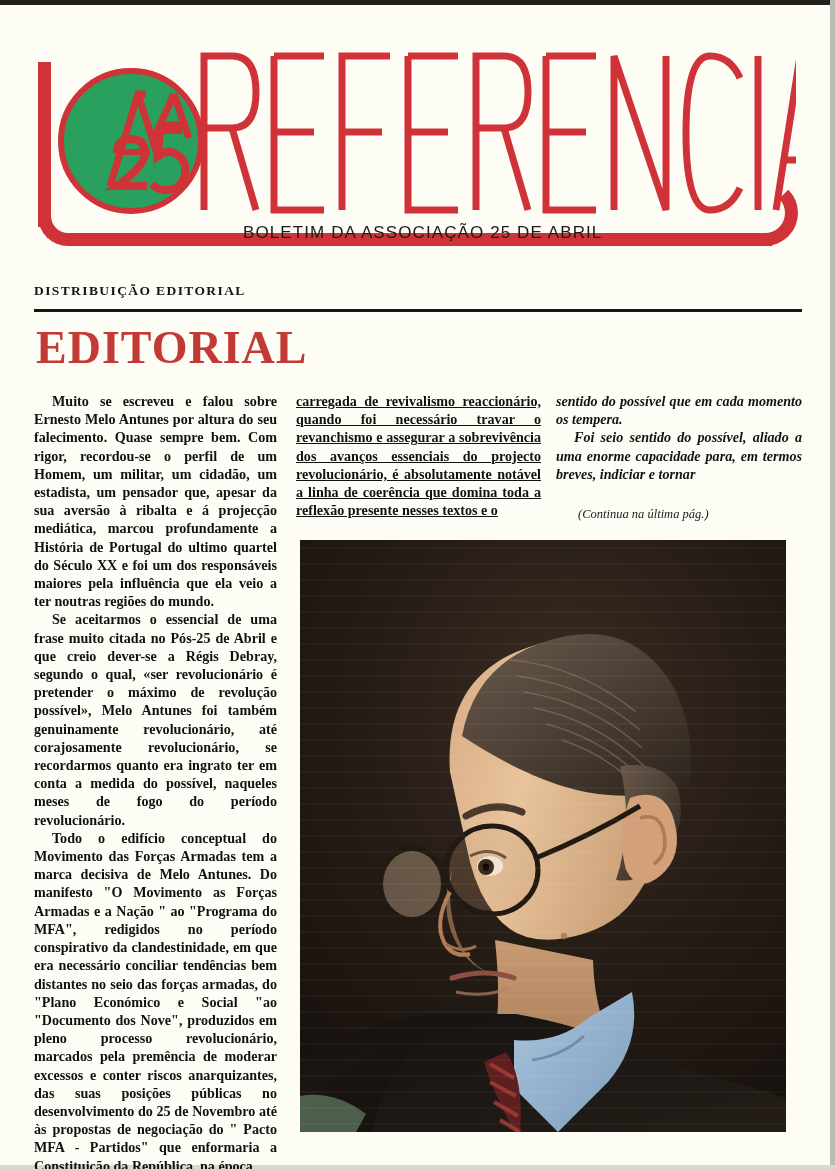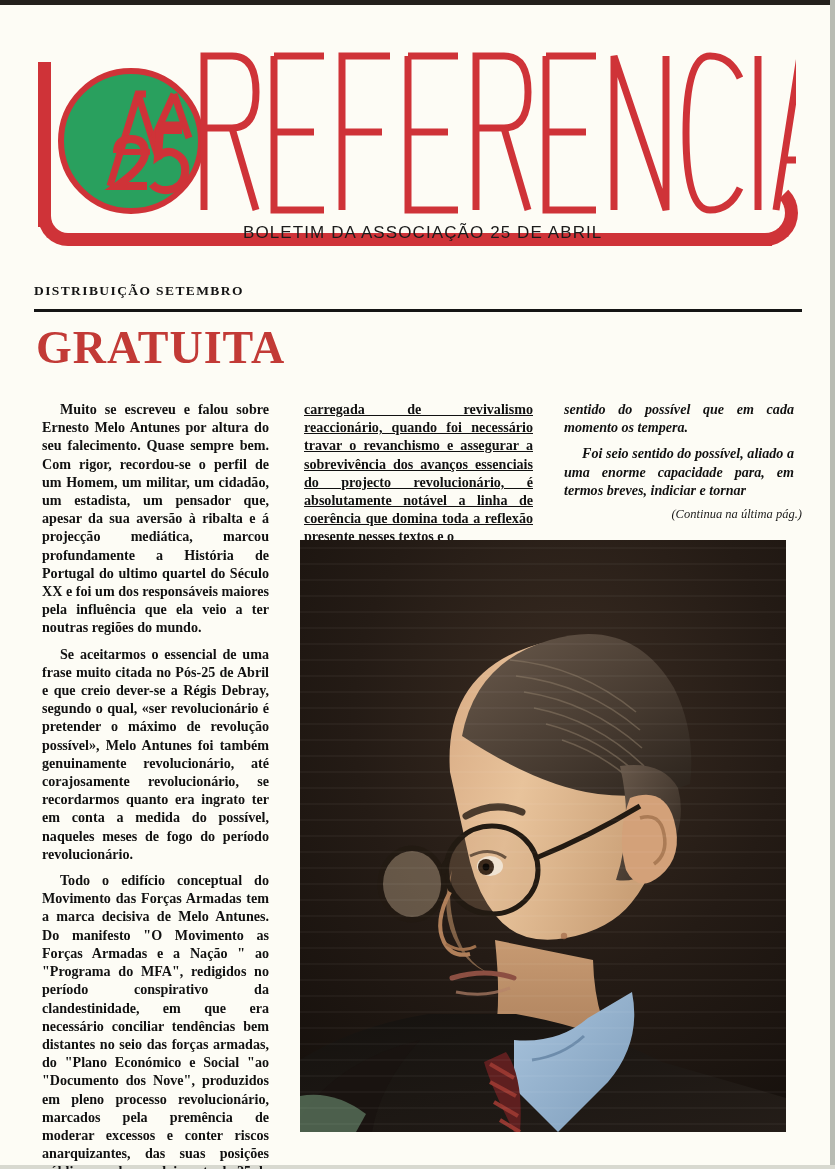--- a/index.html
+++ b/index.html
@@ -161,30 +161,30 @@
     font-weight: bold;
     font-size: 14.1px;
     line-height: 18.2px;
     color: #111111;
     text-align: justify;
   }
   .col1 { left: 0px;   width: 243px; }
   .col2 { left: 262px; width: 245px; text-decoration: underline; }
   .col3 { left: 522px; width: 246px; font-style: italic; }
   .col p {
-    margin: 8px;
+    margin: 0;
     text-indent: 18px;
   }
   .col p.noindent { text-indent: 0; }
 
   .continua {
     position: absolute;
-    left: 522px; top: 115px;
+    left: 544px; top: 115px;
     width: 246px;
-    text-align: right;
+    text-align: left;
     font-family: "Liberation Serif", serif;
     font-style: italic;
     font-size: 12.5px;
     color: #1a1a1a;
   }
 
   
   .photo {
     position: absolute;
     left: 300px; top: 540px;
@@ -256,25 +256,25 @@
 
           <path d="M646 8 L646 162 L694 162"></path>
         </g>
       </svg>
     </div>
 
     <div class="masthead-sub">BOLETIM DA ASSOCIAÇÃO 25 DE ABRIL</div>
   </div>
 
   <div class="infobar">
-    <div class="info-left">DISTRIBUIÇÃO SETEMBRO</div>
+    <div class="info-left">DISTRIBUIÇÃO EDITORIAL</div>
   </div>
   <div class="info-rule"></div>
 
-  <div class="editorial-title">GRATUITA</div>
+  <div class="editorial-title">EDITORIAL</div>
 
   <div class="columns">
     <div class="col col1">
       <p>Muito se escreveu e falou sobre Ernesto Melo Antunes por altura do seu falecimento. Quase sempre bem. Com rigor, recordou-se o perfil de um Homem, um militar, um cidadão, um estadista, um pensador que, apesar da sua aversão à ribalta e á projecção mediática, marcou profundamente a História de Portugal do ultimo quartel do Século XX e foi um dos responsáveis maiores pela influência que ela veio a ter noutras regiões do mundo.</p>
       <p>Se aceitarmos o essencial de uma frase muito citada no Pós-25 de Abril e que creio dever-se a Régis Debray, segundo o qual, «ser revolucionário é pretender o máximo de revolução possível», Melo Antunes foi também genuinamente revolucionário, até corajosamente revolucionário, se recordarmos quanto era ingrato ter em conta a medida do possível, naqueles meses de fogo do período revolucionário.</p>
       <p>Todo o edifício conceptual do Movimento das Forças Armadas tem a marca decisiva de Melo Antunes. Do manifesto "O Movimento as Forças Armadas e a Nação " ao "Programa do MFA", redigidos no período conspirativo da clandestinidade, em que era necessário conciliar tendências bem distantes no seio das forças armadas, do "Plano Económico e Social "ao "Documento dos Nove", produzidos em pleno processo revolucionário, marcados pela premência de moderar excessos e conter riscos anarquizantes, das suas posições públicas no desenvolvimento do 25 de Novembro até às propostas de negociação do " Pacto MFA - Partidos" que enformaria a Constituição da República, na época</p>
     </div>
 
     <div class="col col2">
       <p class="noindent">carregada de revivalismo reaccionário, quando foi necessário travar o revanchismo e assegurar a sobrevivência dos avanços essenciais do projecto revolucionário, é absolutamente notável a linha de coerência que domina toda a reflexão presente nesses textos e o</p>

